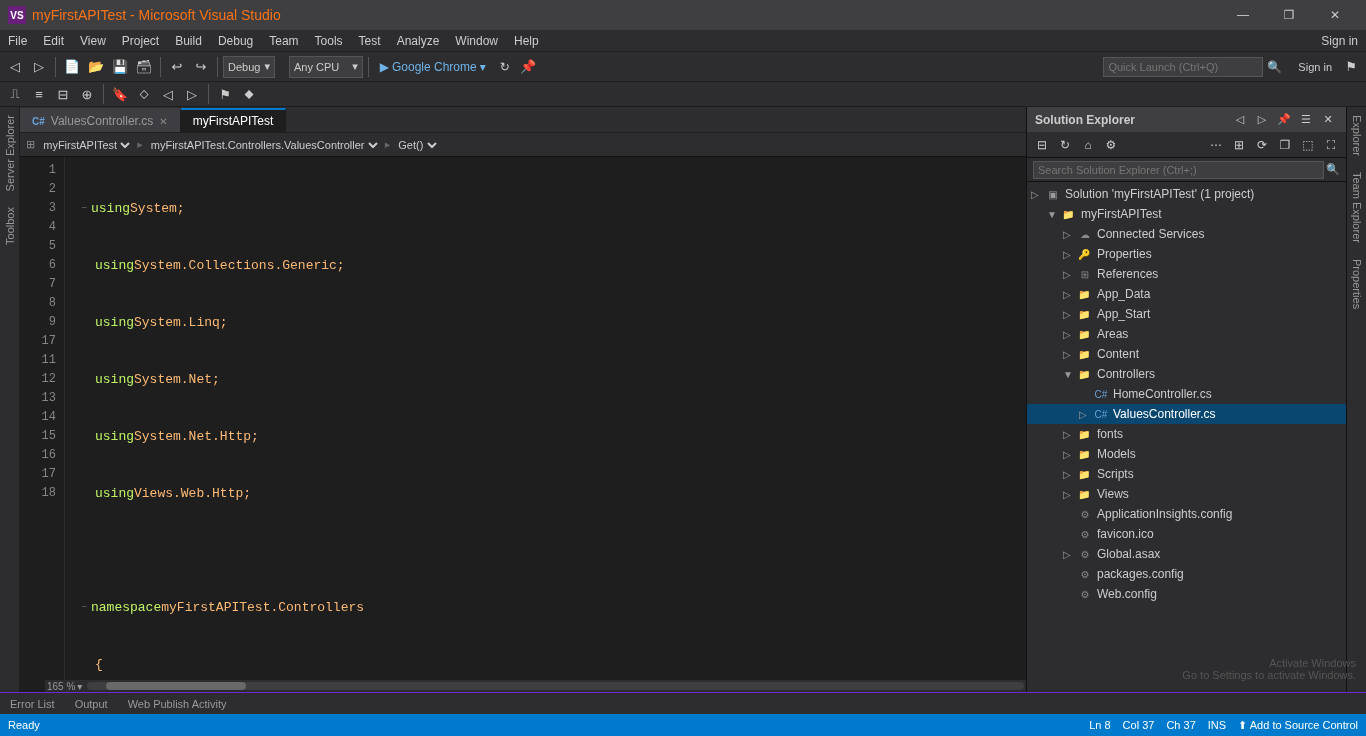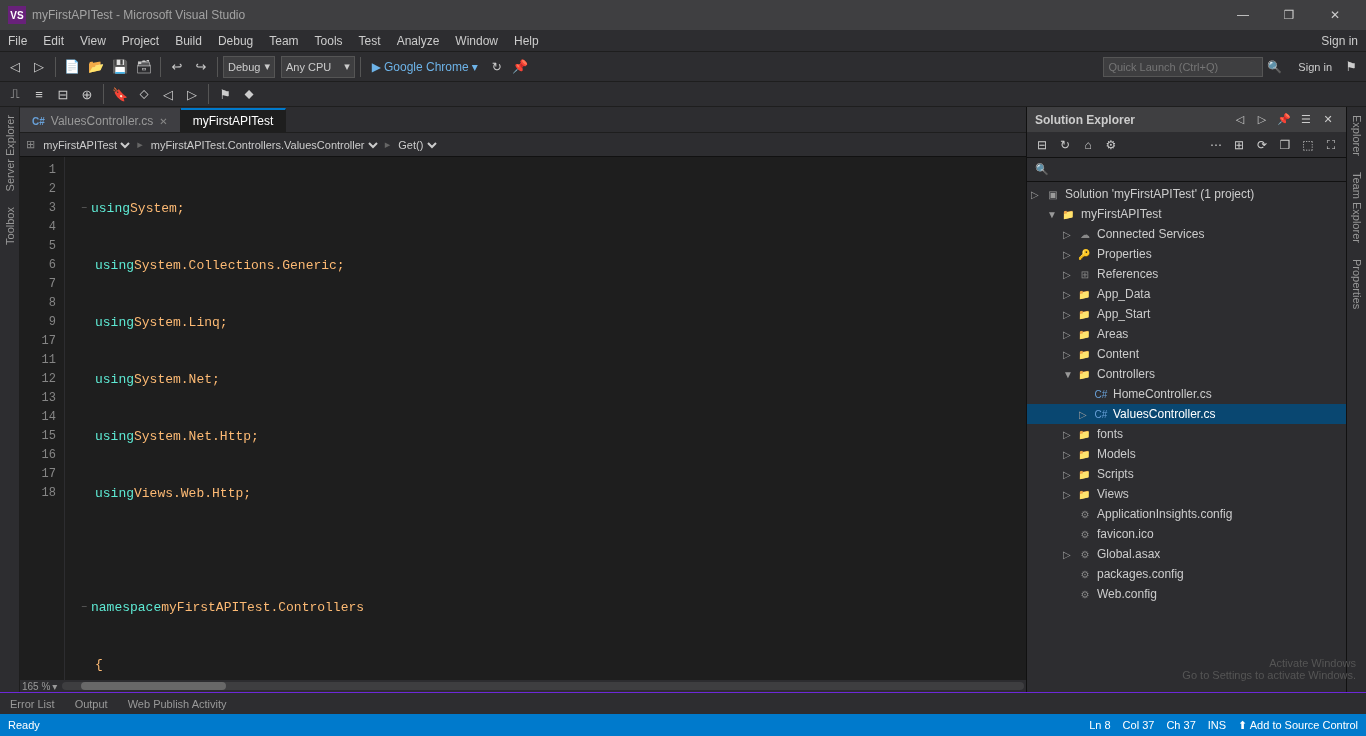--- a/index.html
+++ b/index.html
@@ -9,21 +9,21 @@
     #title-bar {
       background: #3f3f41;
       height: 30px;
       display: flex;
       align-items: center;
       padding: 0 8px;
       justify-content: space-between;
     }
     #title-bar .title-left { display: flex; align-items: center; gap: 6px; }
     #title-bar .app-icon { width: 18px; height: 18px; background: #68217a; display: flex; align-items: center; justify-content: center; font-size: 10px; color: white; font-weight: bold; }
-    #title-bar .title-text { color: #a3a3a3; font-size: 12px; }
+    #title-bar .title-text { color: #f97316; font-size: 14px; }
     #title-bar .window-controls { display: flex; gap: 0; }
     #title-bar .win-btn { width: 46px; height: 30px; background: transparent; border: none; color: #ccc; cursor: pointer; font-size: 12px; display: flex; align-items: center; justify-content: center; }
 
     
     #menu-bar {
       background: #2d2d30;
       height: 22px;
       display: flex;
       align-items: center;
       border-bottom: 1px solid #1e1e1e;
@@ -202,21 +202,21 @@
       background: #1e1e1e;
       padding: 4px 0 4px 16px;
       overflow: auto;
       line-height: 19px;
       white-space: pre;
     }
     .line { display: flex; align-items: flex-start; min-height: 19px; }
     .fold-icon { color: #666; font-size: 10px; margin-right: 4px; cursor: pointer; }
 
     
-    .kw { color: #5eead4; }
+    .kw { color: #bef264; }
     .plain { color: #fdba74; }
 
     
     #code-content::-webkit-scrollbar { width: 8px; height: 8px; }
     #code-content::-webkit-scrollbar-track { background: #1e1e1e; }
     #code-content::-webkit-scrollbar-thumb { background: #424242; }
 
     
     #right-sidebar {
       width: 320px;
@@ -348,20 +348,21 @@
     #status-bar .status-left { display: flex; align-items: flex-end; gap: 12px; }
     #status-bar .status-right { display: flex; align-items: center; gap: 12px; }
 
     
     #scrollbar-h {
       height: 12px;
       background: #2d2d30;
       display: flex;
       align-items: center;
       padding: 2px;
+      margin-left: 25px;
     }
     .scroll-track { flex: 1; background: #3e3e40; height: 8px; border-radius: 4px; position: relative; }
     .scroll-thumb { position: absolute; left: 2%; width: 15%; height: 100%; background: #686868; border-radius: 4px; }
 
     
     .right-edge-tab {
       writing-mode: vertical-rl;
       font-size: 11px;
       color: #999;
       padding: 8px 3px;
@@ -421,21 +422,21 @@
   <button class="tb-btn">💾</button>
   <button class="tb-btn">🗃</button>
   <div class="tb-separator"></div>
   <button class="tb-btn">↩</button>
   <button class="tb-btn">↪</button>
   <div class="tb-separator"></div>
   <div class="tb-dropdown">
     <span>Debug</span>
     <span>▾</span>
   </div>
-  <div class="tb-dropdown" style="margin-left:4px;gap:13px;">
+  <div class="tb-dropdown" style="margin-left:12px;gap:13px;">
     <span>Any CPU</span>
     <span>▾</span>
   </div>
   <div class="tb-separator"></div>
   <button class="run-btn">
     <span style="color:#6db3e8;">▶</span>
     <span>Google Chrome</span>
     <span>▾</span>
   </button>
   <button class="tb-btn" style="font-size:12px;">↻</button>
@@ -571,20 +572,21 @@
       <button class="se-tb-btn">⚙</button>
       <div style="flex:1"></div>
       <button class="se-tb-btn">⋯</button>
       <button class="se-tb-btn">⊞</button>
       <button class="se-tb-btn">⟳</button>
       <button class="se-tb-btn">❐</button>
       <button class="se-tb-btn">⬚</button>
       <button class="se-tb-btn">⛶</button>
     </div>
     <div id="se-search">
+      <input type="text" placeholder="Search Solution Explorer (Ctrl+;)" style="">
       <span class="search-icon">🔍</span>
     </div>
     <div id="se-tree">
     <div class="se-item" style="padding-left: 4px;">
           <span class="arrow">▷</span>
           <span class="item-icon" style="color: rgb(155, 155, 155);">▣</span>
           <span class="item-label">Solution 'myFirstAPITest' (1 project)</span>
         </div>
         <div class="se-item" style="padding-left: 20px;">
           <span class="arrow">▼</span>

